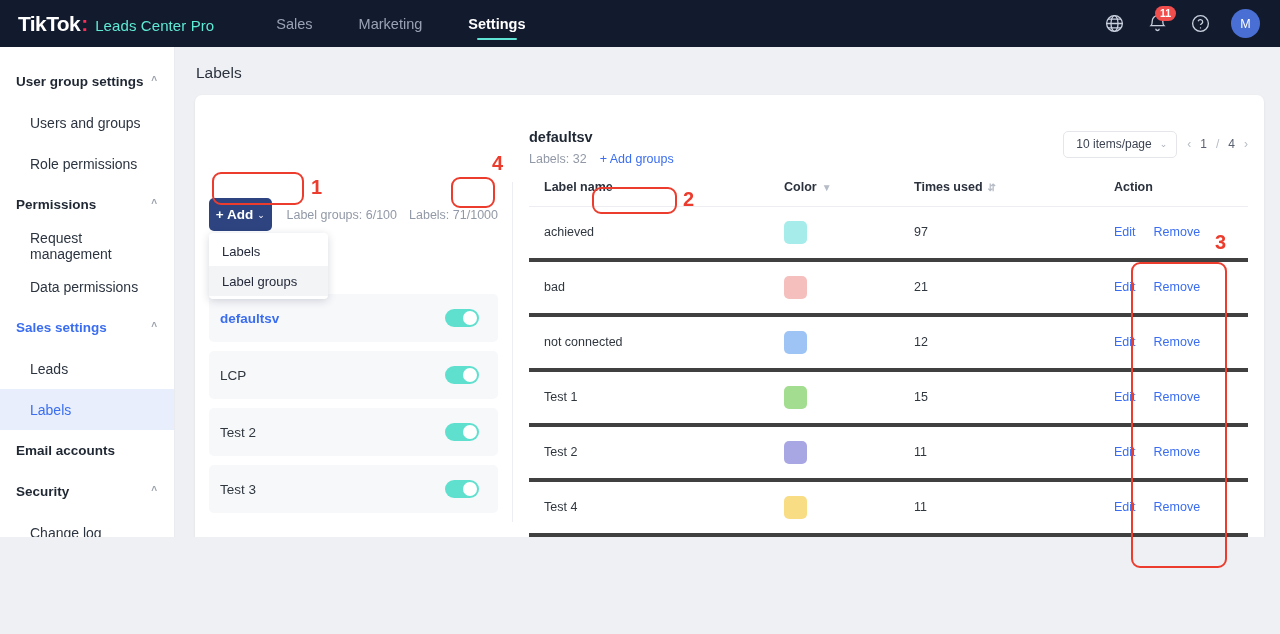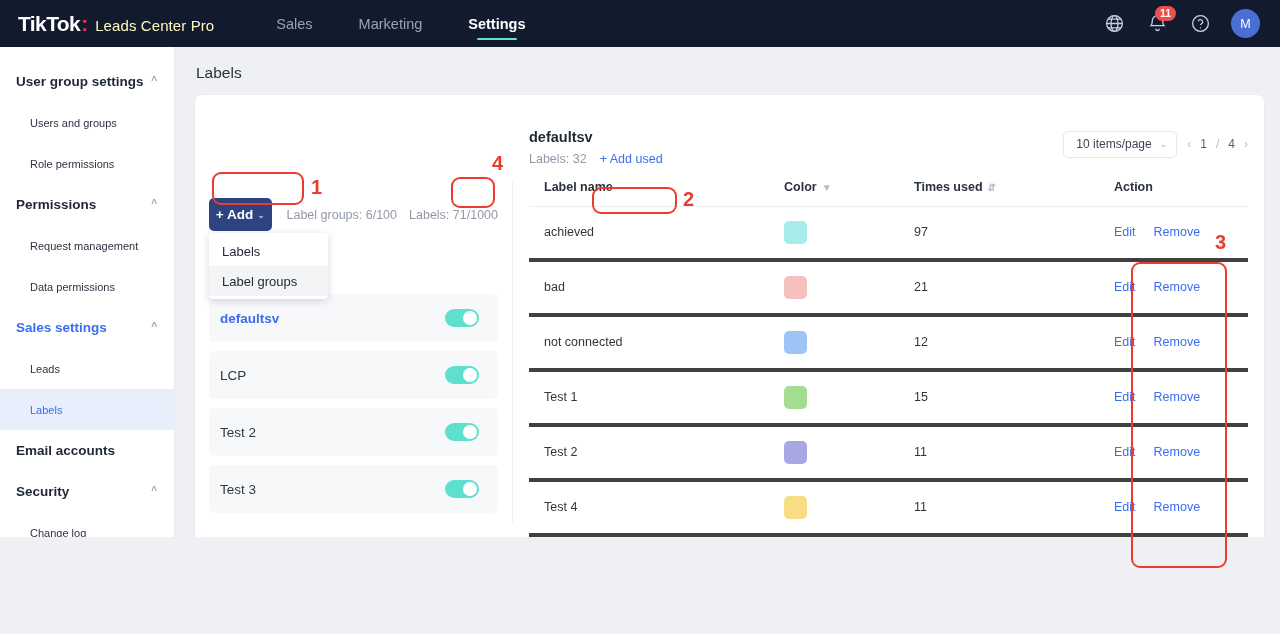--- a/index.html
+++ b/index.html
@@ -16,21 +16,21 @@
     display: flex; align-items: center;
     padding: 0 20px 0 18px;
     position: relative;
   }
   .brand { display: flex; align-items: baseline; }
   .brand-tiktok {
     color: #fff; font-size: 21px; font-weight: 700;
     letter-spacing: -.6px;
   }
   .brand-colon { color: #fe2c55; font-size: 21px; font-weight: 700; margin-left: 1px; }
-  .brand-sub { color: #fef9c3; font-size: 15px; font-weight: 400; margin-left: 7px; letter-spacing: .1px; }
+  .brand-sub { color: #5eead4; font-size: 15px; font-weight: 400; margin-left: 7px; letter-spacing: .1px; }
 
   .navtabs { display: flex; align-items: flex-end; margin-left: 44px; height: 47px; gap: 10px; }
   .navtab {
     color: #9aa3b5; font-size: 14.5px; padding: 0 18px;
     height: 47px; display: flex; align-items: center;
     position: relative; cursor: pointer;
   }
   .navtab.active { color: #fff; font-weight: 600; }
   .navtab.active::after {
     content: ""; position: absolute; left: 50%; transform: translateX(-50%);
@@ -61,21 +61,21 @@
   }
   .side-group {
     display: flex; align-items: center; justify-content: space-between;
     padding: 0 17px 0 16px; height: 41px;
     font-size: 13.5px; font-weight: 700; color: #1f2733; cursor: pointer;
   }
   .side-group.accent { color: #3a6df0; }
   .chev { font-size: 10px; color: #9aa1ad; transform: translateY(-1px); }
   .side-item {
     padding: 0 16px 0 30px; height: 41px; display: flex; align-items: center;
-    font-size: 11px; color: #2c3440; cursor: pointer;
+    font-size: 14px; color: #2c3440; cursor: pointer;
   }
   .side-item.active { background: #e8eefb; color: #3a6df0; }
 
   
   .main { flex: 1; padding: 14px 16px 0 20px; overflow: hidden; }
   .page-title { font-size: 15.5px; color: #2b323d; margin: 3px 0 13px 1px; }
 
   .card {
     background: #fff; border-radius: 7px; height: 514px;
     display: flex; overflow: hidden; box-shadow: 0 1px 3px rgba(20,30,60,.07); align-items: center;
@@ -267,21 +267,21 @@
           </div>
         </div>
       </div>
 
       <div class="detail-pane">
         <div class="detail-head">
           <div class="detail-left">
             <div class="detail-title">defaultsv</div>
             <div class="detail-sub">
               <span class="labels-count">Labels: 32</span>
-              <span class="add-label">+ Add used</span>
+              <span class="add-label">+ Add groups</span>
             </div>
           </div>
           <div class="pager">
             <div class="select-box">
               <span>10 items/page</span>
               <span class="caret">⌄</span>
             </div>
             <div class="pagenums">
               <span class="parrow">‹</span>
               <span>1</span>

